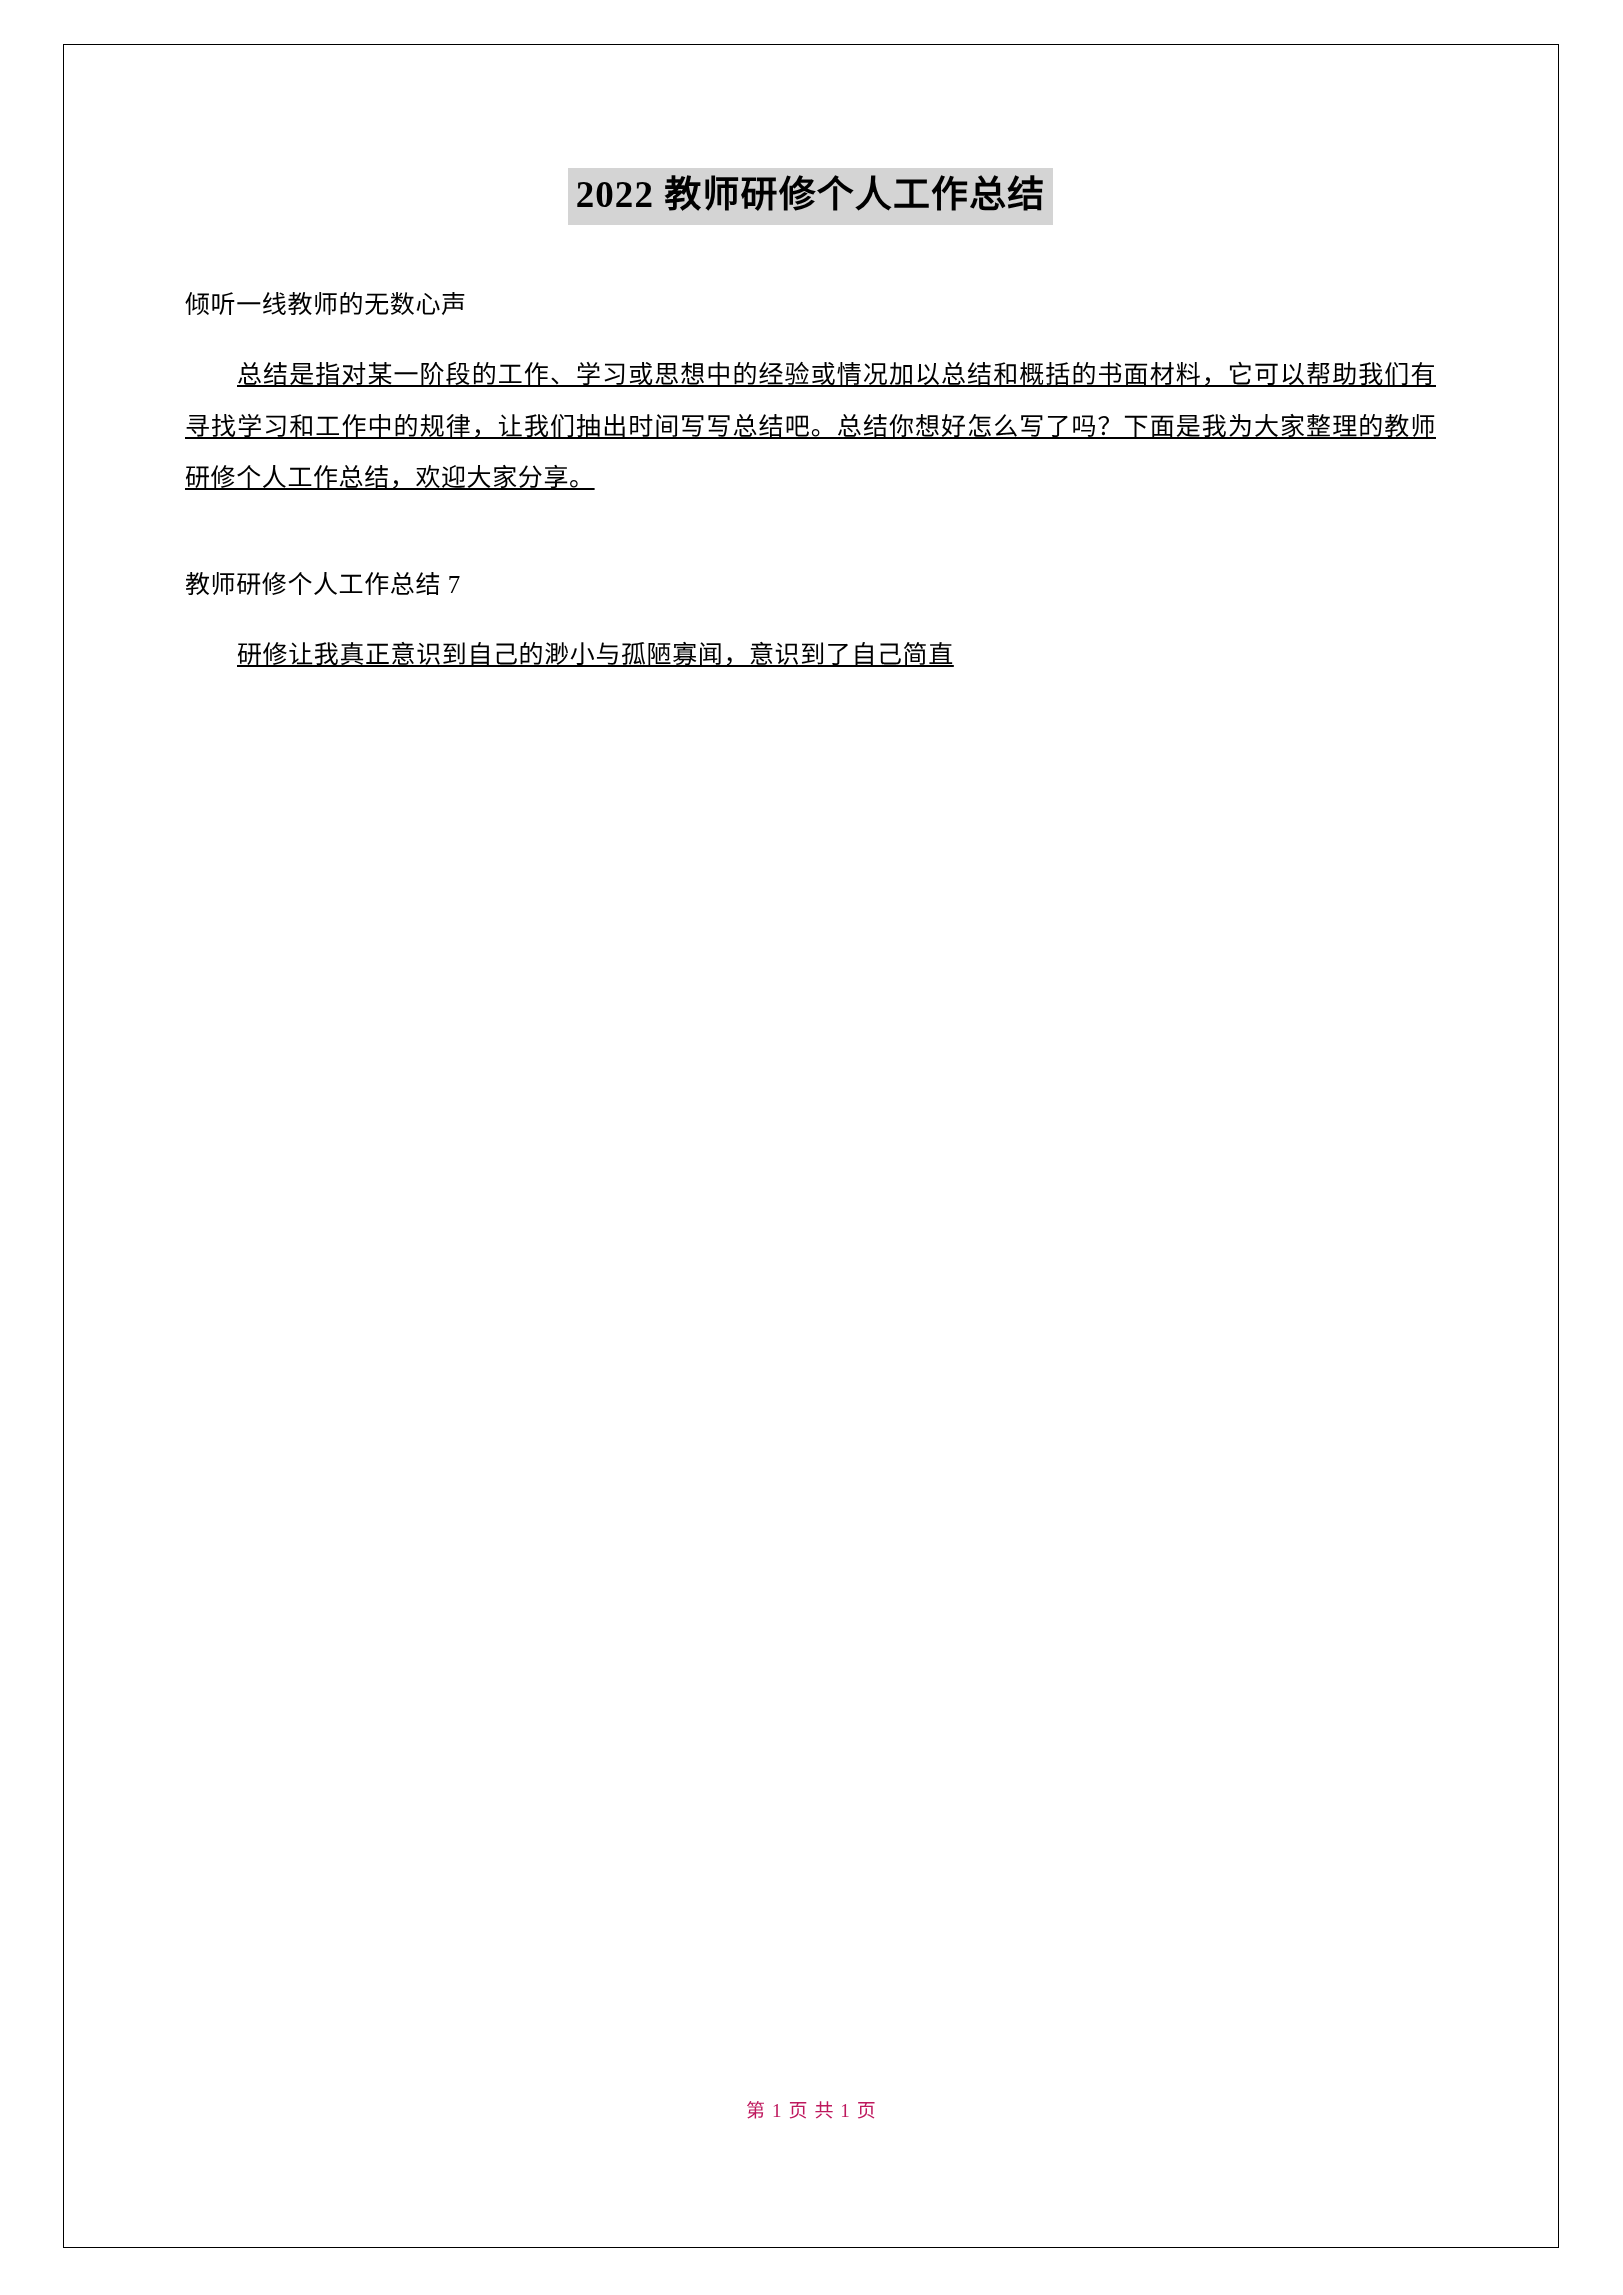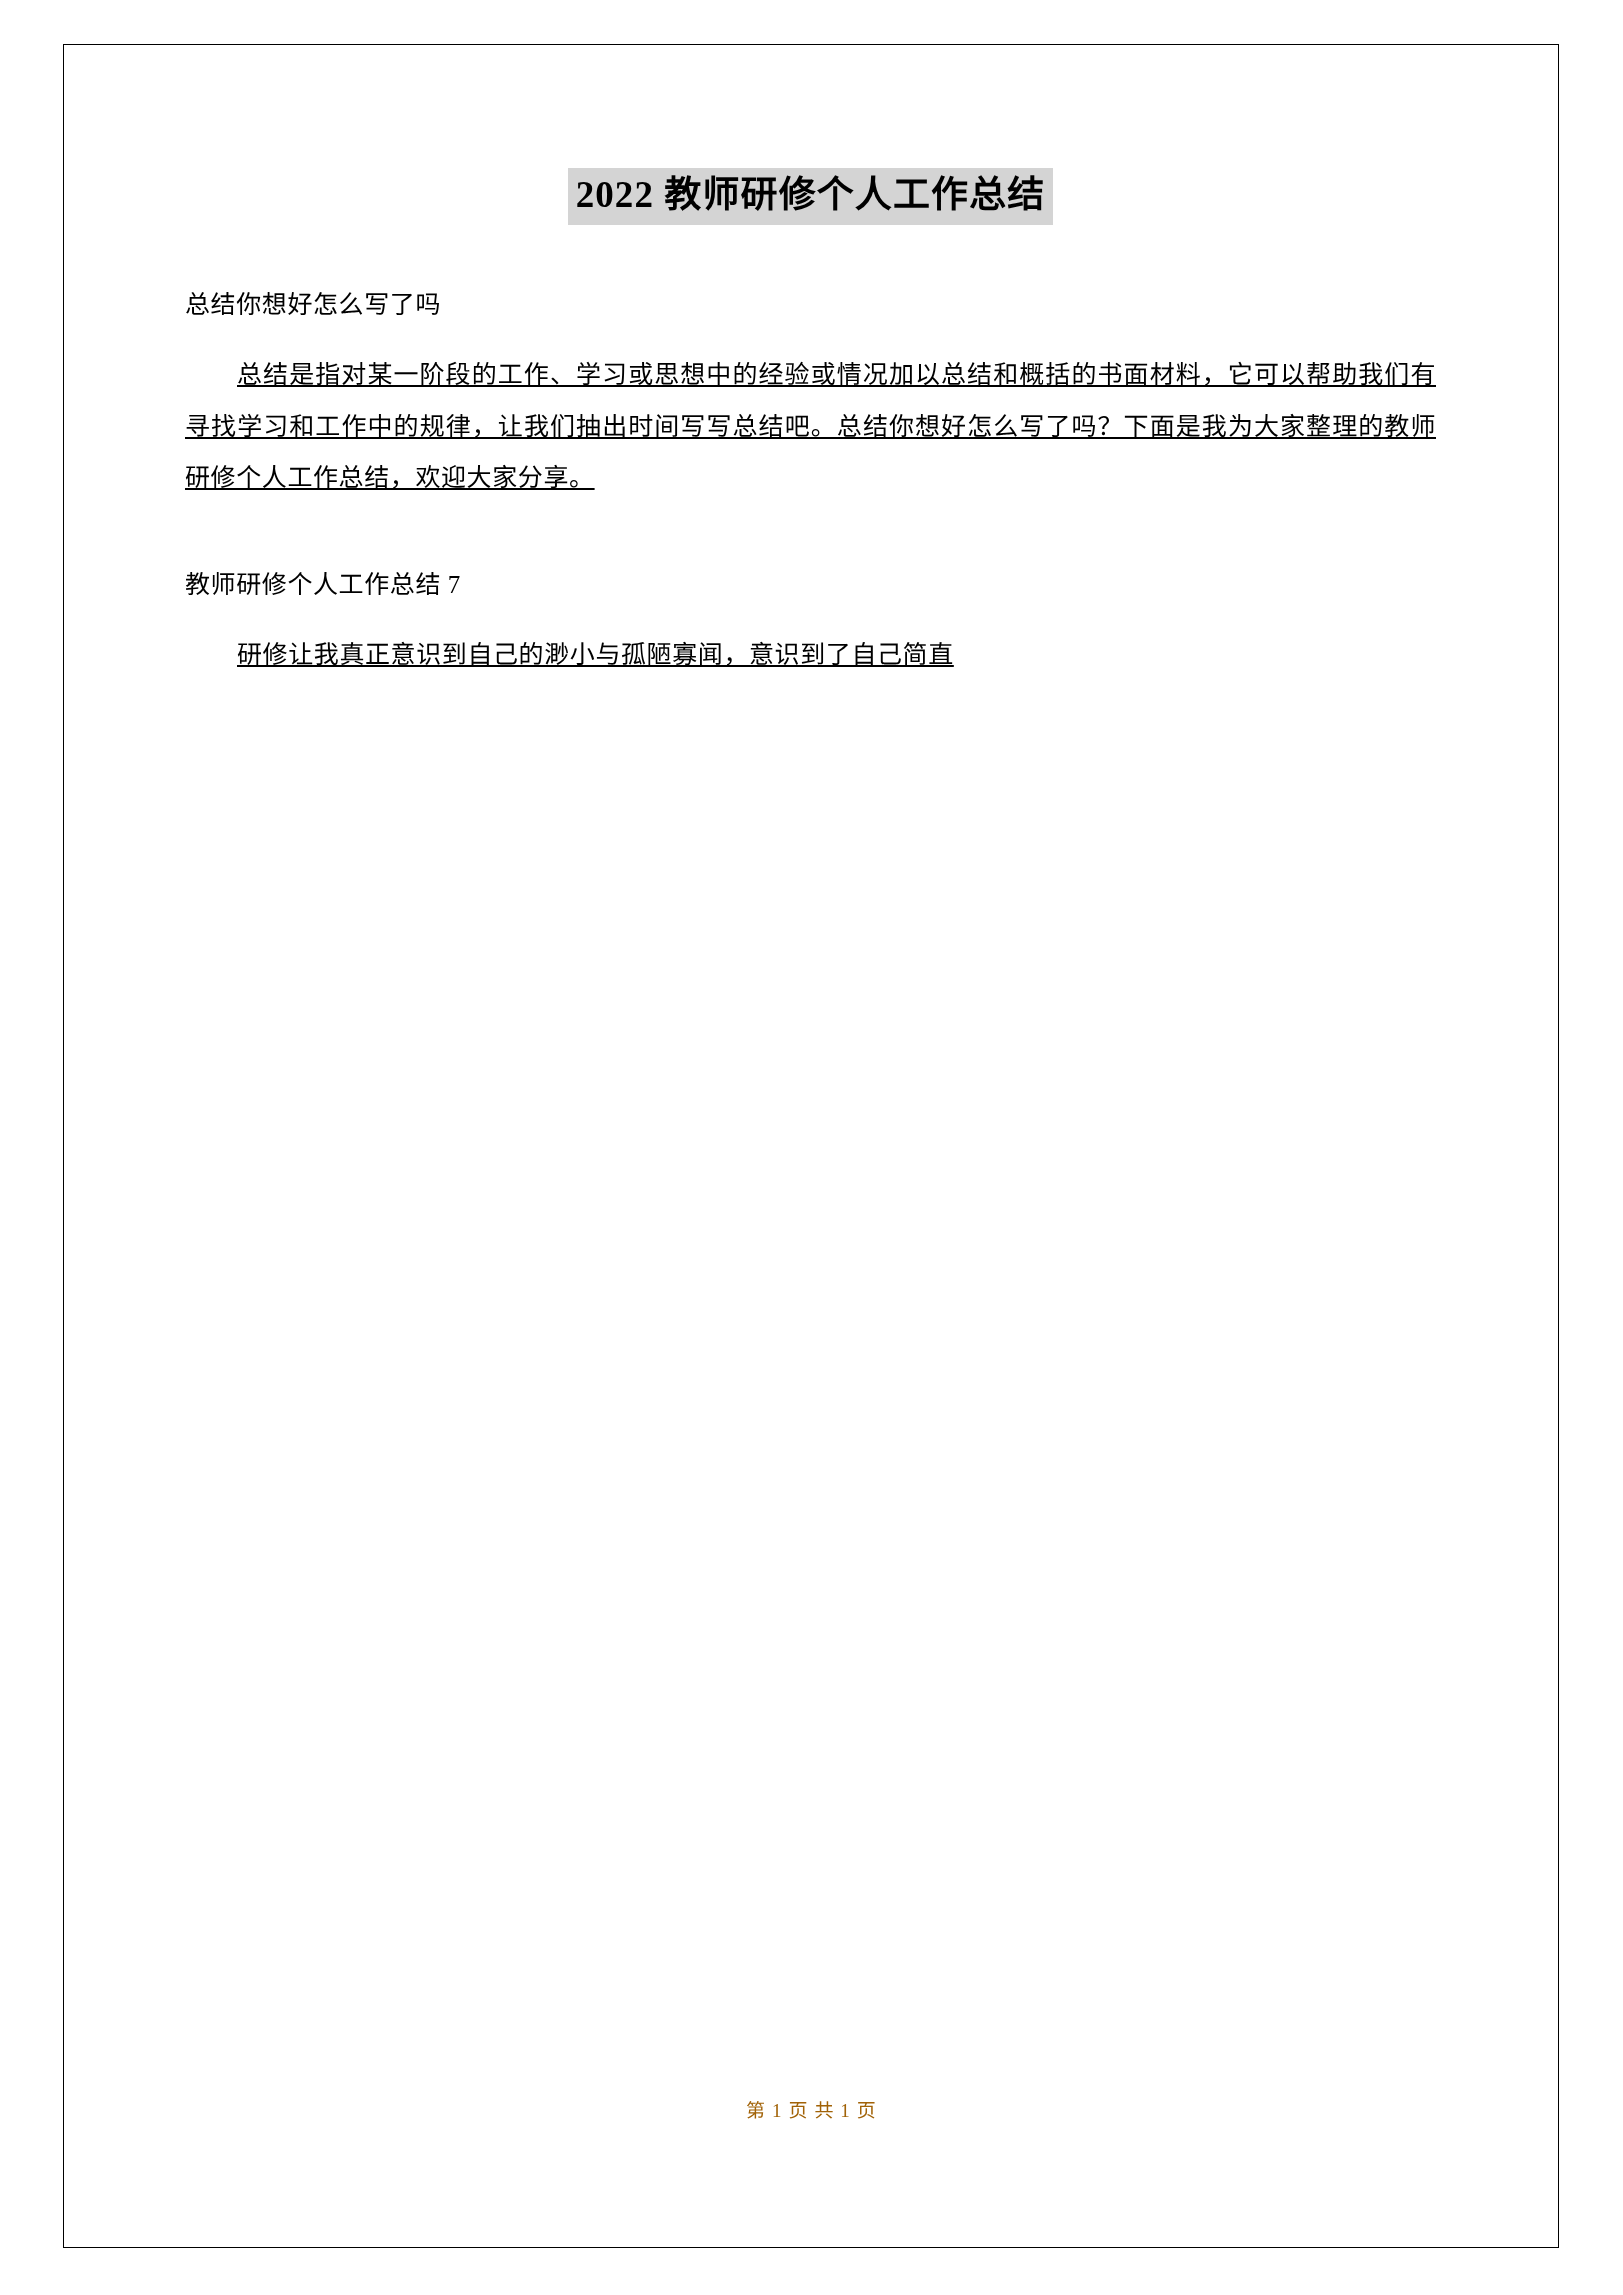--- a/index.html
+++ b/index.html
@@ -69,34 +69,34 @@
     margin: 0;
   }
   .footer {
     position: absolute;
     left: 0;
     top: 2095px;
     width: 1623px;
     text-align: center;
     font-size: 19px;
     letter-spacing: 1.1px;
-    color: #a16207;
+    color: #be185d;
   }
 </style>
 </head>
 <body>
 
 <div class="page">
   <div class="page-border"></div>
 
   <div class="content">
 
     <h1 class="doc-title"><span class="hl">2022 教师研修个人工作总结</span></h1>
 
-    <p class="para">总结你想好怎么写了吗</p>
+    <p class="para">倾听一线教师的无数心声</p>
 
     <p class="para indent">总结是指对某一阶段的工作、学习或思想中的经验或情况加以总结和概括的书面材料，它可以帮助我们有寻找学习和工作中的规律，让我们抽出时间写写总结吧。总结你想好怎么写了吗？下面是我为大家整理的教师研修个人工作总结，欢迎大家分享。</p>
 
     <p class="blank"></p>
 
     <p class="para">教师研修个人工作总结 7</p>
 
 
     <p class="para indent">研修让我真正意识到自己的渺小与孤陋寡闻，意识到了自己简直</p>
 

